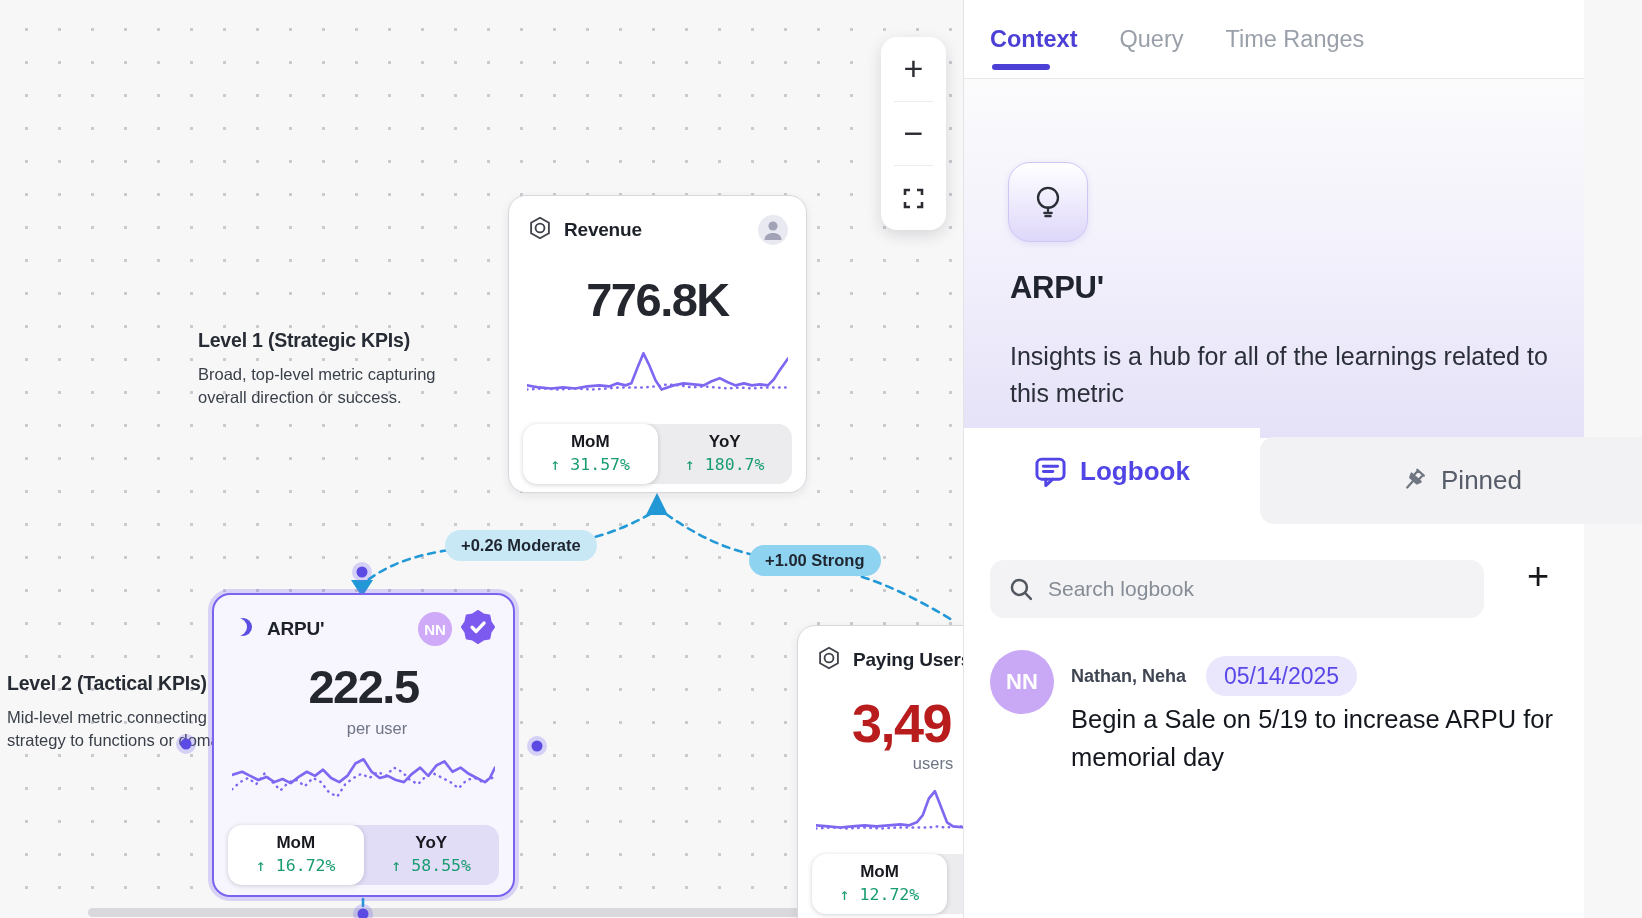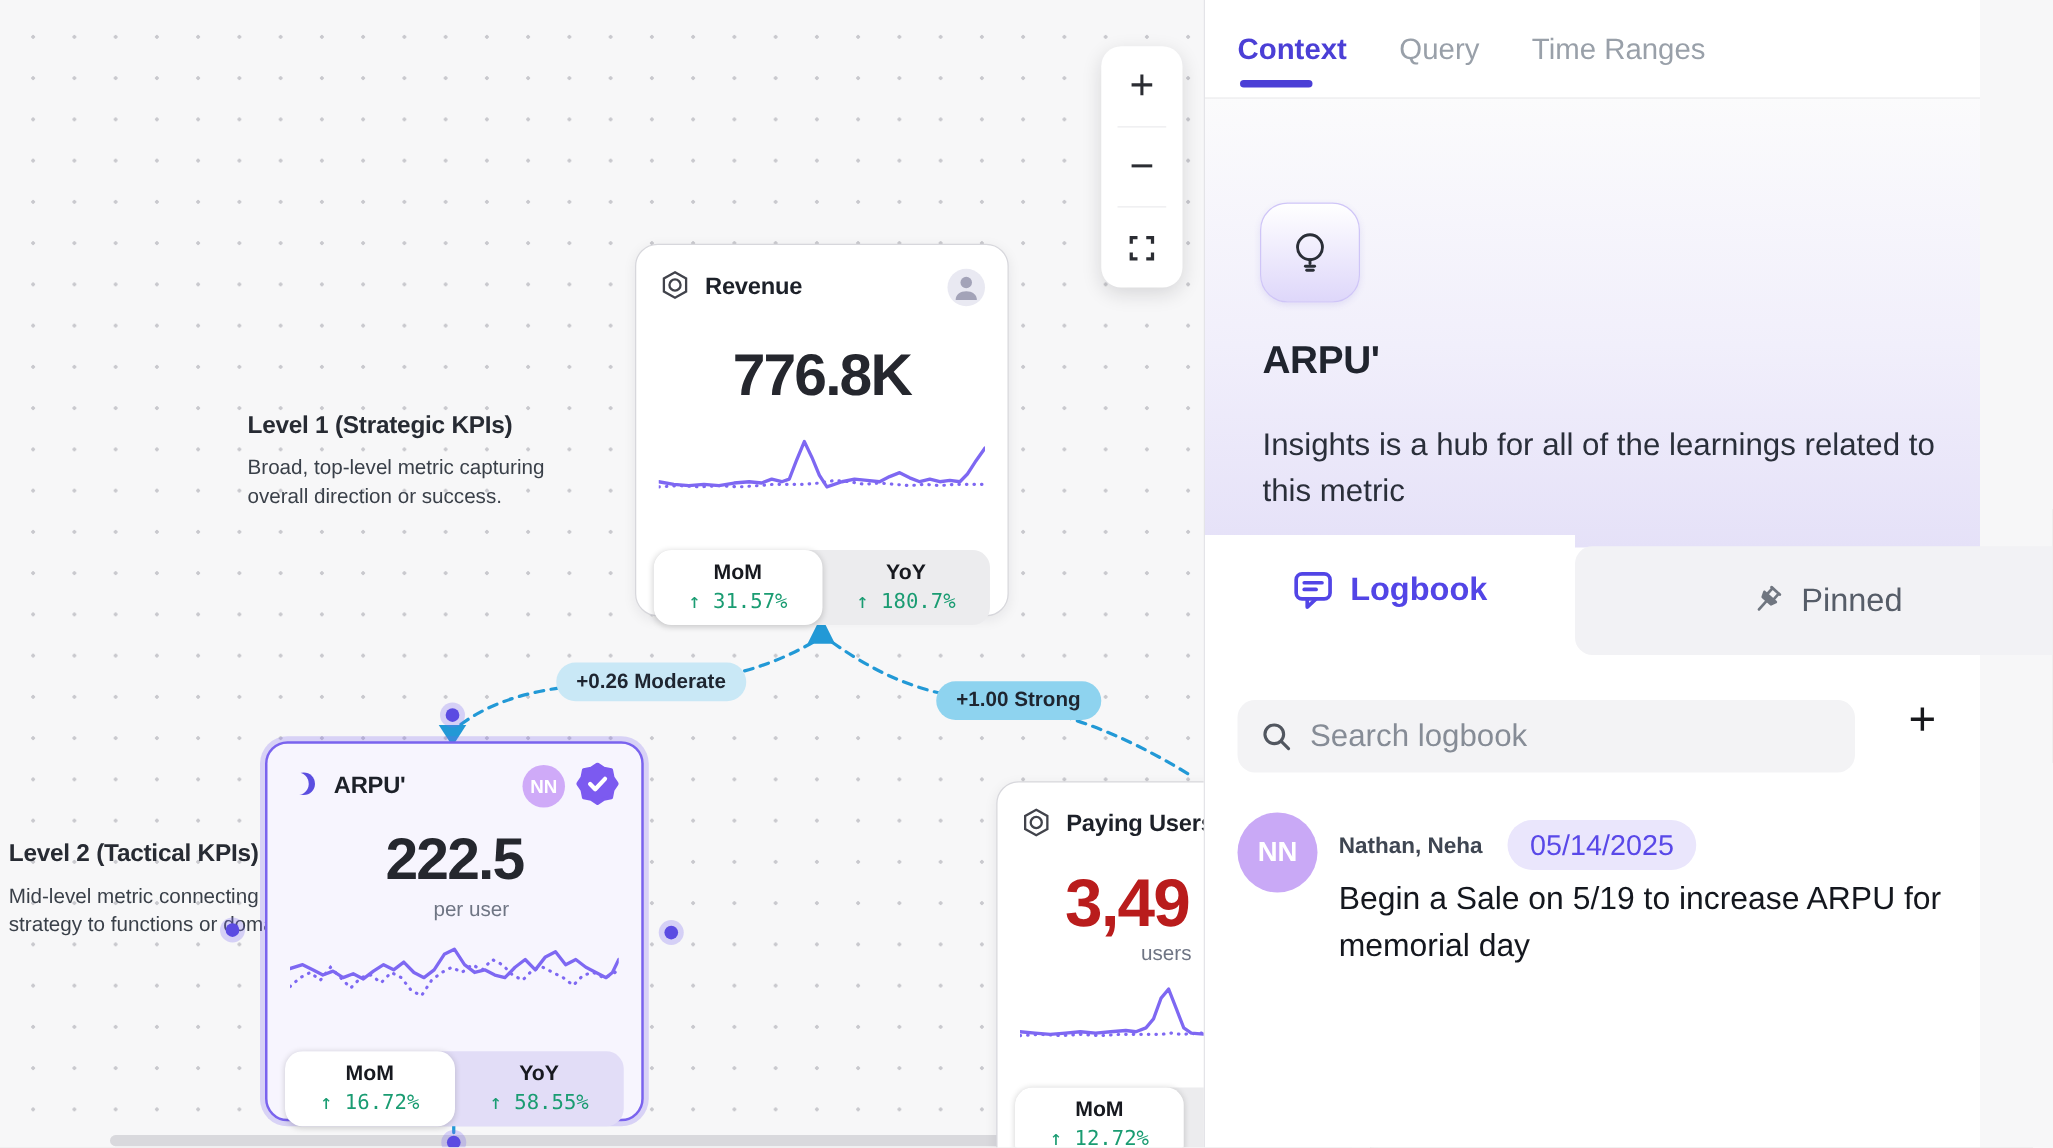--- a/index.html
+++ b/index.html
@@ -30,21 +30,21 @@
   .card { position:absolute; z-index:5; background:#fff; border:1.5px solid #d7d7dc;
     border-radius:18px; box-shadow:0 3px 10px rgba(25,25,35,.08); }
   .card-header { position:absolute; top:16px; left:18px; right:18px; height:36px;
     display:flex; align-items:center; gap:11px; }
   .card-title { font-size:19px; font-weight:bold; color:#1d2129; letter-spacing:-.2px; }
   .big-value { position:absolute; left:0; right:0; text-align:center;
     font-size:47px; font-weight:bold; color:#25272e; letter-spacing:-1.5px; }
   .unit { position:absolute; text-align:center; color:#6f7584; font-size:16.5px; }
   .spark { position:absolute; left:18px; right:18px; height:58px; }
   .spark svg { width:100%; height:100%; }
-  .stat-row { position:absolute; left:14px; right:14px; border-radius:14px; display:flex;margin-top:16px; }
+  .stat-row { position:absolute; left:14px; right:14px; border-radius:14px; display:flex; }
   .stat { flex:1; padding:8px 0 10px; text-align:center;border-radius:16px; }
   .stat .lbl { font-size:17px; font-weight:bold; color:#17191f; }
   .stat .val { font-family:"DejaVu Sans Mono", monospace; font-size:16.5px; color:#1a9c72; margin-top:3px; }
   .stat.selected { background:#fff; border-radius:14px; box-shadow:0 1px 5px rgba(0,0,0,.18); }
 
   .card-revenue { left:508px; top:195px; width:299px; height:298px; }
   .card-revenue .big-value { top:76px; }
   .card-revenue .spark { top:344px-0; } 
   .rev-spark { top:149px; }
   .rev-stats { top:228px; background:#ececee; }
@@ -104,21 +104,21 @@
     display:flex; align-items:center; justify-content:center; gap:13px; cursor:pointer; background:#fff; }
   .subtab-logbook .lab { font-size:26px; font-weight:bold; color:#5245e6; }
   .subtab-pinned { position:absolute; left:296px; top:437px; width:400px; height:87px;
     background:#f2f2f5; border-radius:14px; display:flex; align-items:center; justify-content:center;
     gap:12px; cursor:pointer; }
   .subtab-pinned .lab { font-size:26px; font-weight:500; color:#565d68; }
 
   .search-box { position:absolute; left:26px; top:560px; width:494px; height:58px;
     background:#f3f3f5; border-radius:14px; display:flex; align-items:center; padding:0 18px; gap:13px; }
   .search-box input { flex:1; border:none; outline:none; background:transparent;
-    font-family:"Liberation Sans",sans-serif; font-size:25px; color:#333; }
+    font-family:"Liberation Sans",sans-serif; font-size:21px; color:#333; }
   .search-box input::placeholder { color:#868c96; }
   .add-btn { position:absolute; left:552px; top:554px; width:44px; height:44px;
     display:flex; align-items:center; justify-content:center;
     font-size:38px; font-weight:400; color:#17181c; cursor:pointer; }
 
   .entry { position:absolute; left:26px; top:650px; width:630px; }
   .entry-avatar { position:absolute; left:0; top:0; width:64px; height:64px; border-radius:50%;
     background:#c9a9f6; color:#fff; font-weight:bold; font-size:22px;
     display:flex; align-items:center; justify-content:center; }
   .entry-head { position:absolute; left:81px; top:6px; display:flex; align-items:center; gap:20px; }

